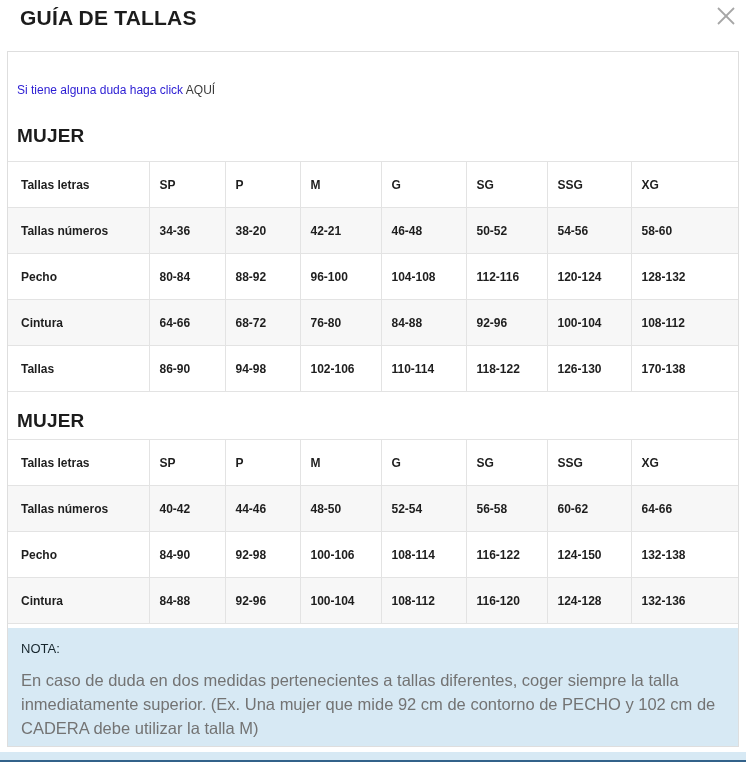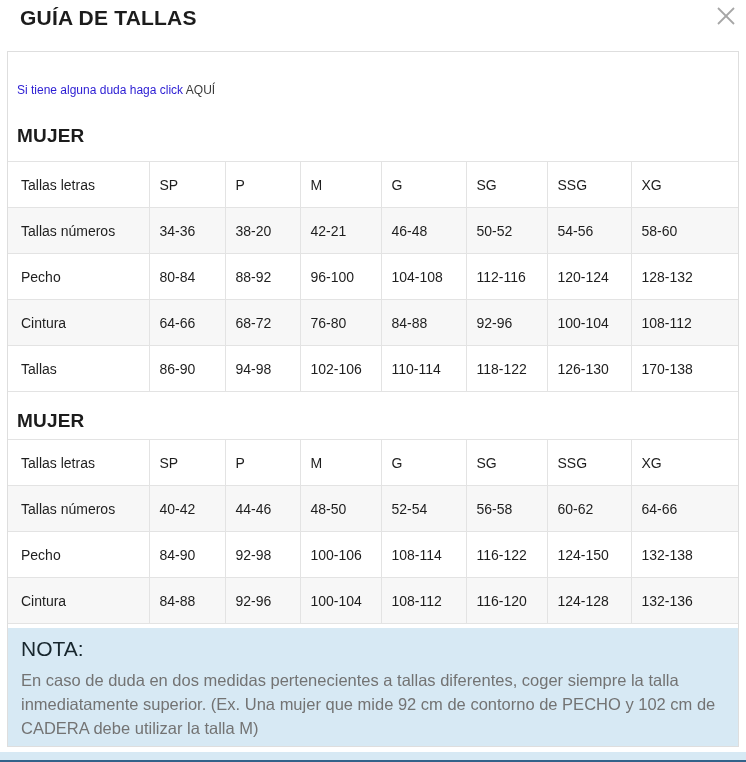--- a/index.html
+++ b/index.html
@@ -52,42 +52,43 @@
     font-weight: bold;
     letter-spacing: 0.2px;
     line-height: 25px;
     color: #1c1c1c;
   }
   .section-heading.second { margin: 16px 0 6px; }
   table.size-table {
     width: 100%;
     border-collapse: collapse;
     table-layout: fixed;
-    font-size: 14px;
+    font-size: 12px;
+    font-weight: bold;
   }
   table.size-table td {
     height: 46px;
     border-top: 1px solid #e3e3e3;
     border-bottom: 1px solid #e3e3e3;
     border-right: 1px solid #e3e3e3;
     padding-left: 10px;
     vertical-align: middle;
     white-space: nowrap;
     color: #1e1e1e;
   }
   table.size-table td:last-child { border-right: none; }
   table.size-table td.label-cell { padding-left: 13px; }
   table.size-table tbody tr:nth-child(even) { background: #f7f7f7; }
   .note-box {
     margin-top: 4px;
     background: #d7e9f4;
     padding: 9px 13px 6px;
   }
   .note-label {
-    font-size: 21px;
+    font-size: 13px;
     line-height: 24px;
     color: #17262d;
   }
   .note-text {
     margin-top: 7px;
     font-size: 16.5px;
     line-height: 24px;
     color: #737373;
     max-width: 712px;
   }

